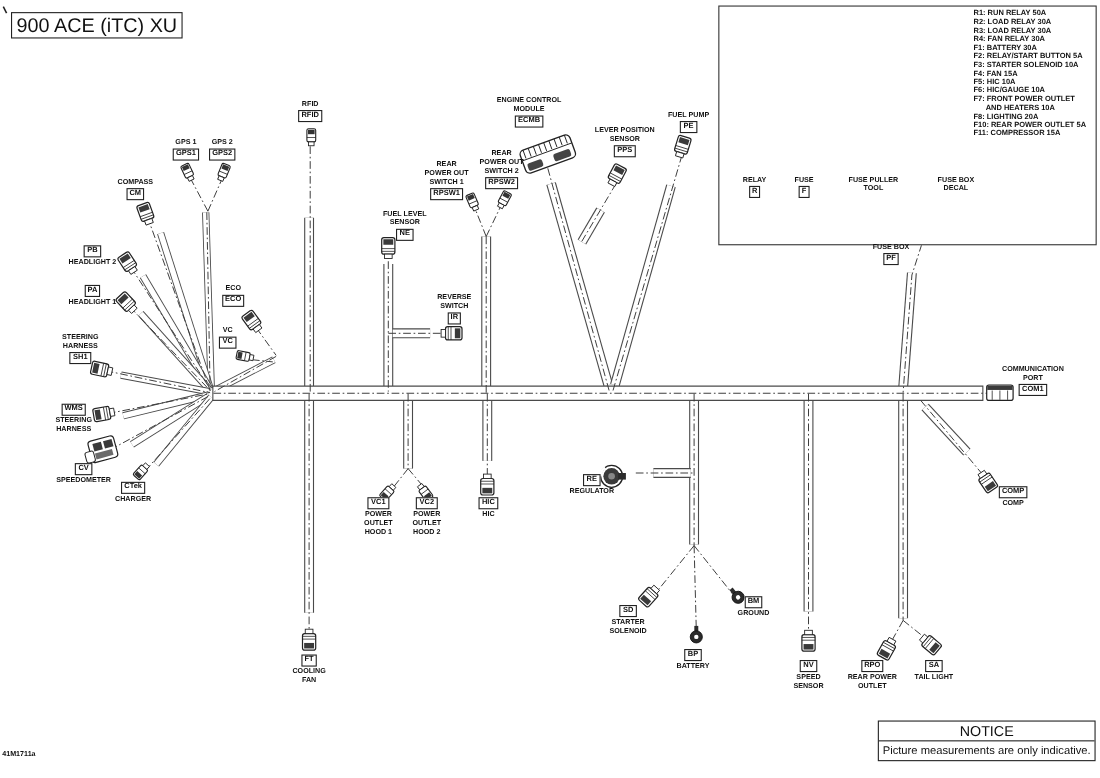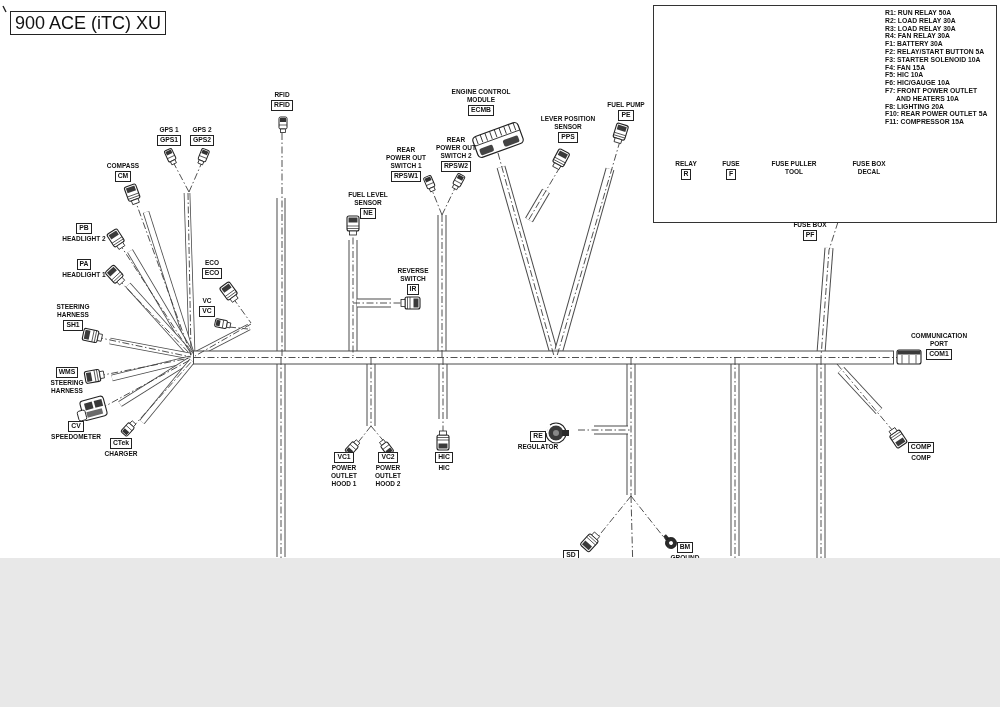--- a/index.html
+++ b/index.html
@@ -1,16 +1,16 @@
 <!DOCTYPE html>
 <html><head>
 <meta charset="utf-8">
 <style>
   html,body{margin:0;padding:0;background:#e8e8e8;}
-  .stage{position:relative;width:1000px;height:558px;background:#fff;overflow:hidden;
+  .stage{position:relative;width:1000px;height:707px;background:#fff;overflow:hidden;
          font-family:"Liberation Sans", sans-serif;color:#111;}
   svg{position:absolute;left:0;top:0;}
   
   .pd{stroke:#4a4a4a;fill:none}
   .pw{stroke:#fff;fill:none}
   .w-t{stroke-width:14}.w-tw{stroke-width:12}
   .w-b{stroke-width:9}.w-bw{stroke-width:7}
   .w-s{stroke-width:6.6}.w-sw{stroke-width:5}
   .dl{stroke:#3c3c3c;stroke-width:0.9;fill:none;stroke-dasharray:7 2.5 1.5 2.5}
   .oln{stroke:#222;fill:#fff}
@@ -446,16 +446,20 @@
 <div class="lbl" style="left:606px;top:589px;width:48px"><span class="cd">BP</span><span class="nm">BATTERY</span></div>
 <div class="lbl" style="left:661px;top:541px;width:48px"><span class="cd">BM</span><span class="nm">GROUND</span></div>
 <div class="lbl" style="left:711px;top:599px;width:48px"><span class="cd">NV</span><span class="nm">SPEED
 SENSOR</span></div>
 <div class="lbl" style="left:763px;top:599px;width:60px"><span class="cd">RPO</span><span class="nm">REAR POWER
 OUTLET</span></div>
 <div class="lbl" style="left:825px;top:599px;width:48px"><span class="cd">SA</span><span class="nm">TAIL LIGHT</span></div>
 <div class="lbl" style="left:257px;top:594px;width:48px"><span class="cd">FT</span><span class="nm">COOLING
 FAN</span></div>
 
+<div class="notice">
+  <div class="notice-title">NOTICE</div>
+  <div class="notice-body">Picture measurements are only indicative.</div>
+</div>
 
 <div class="drawing-no">41M1711a</div>
 
 </div>
 
 </body></html>

